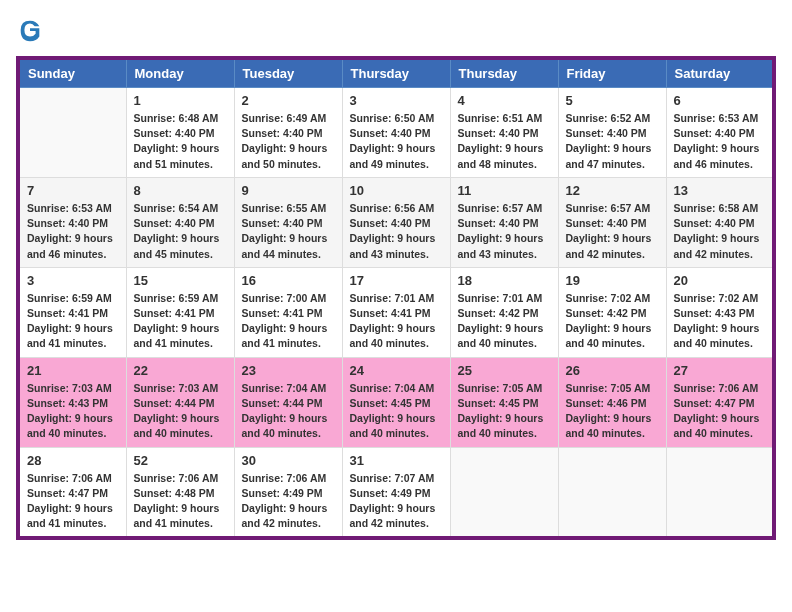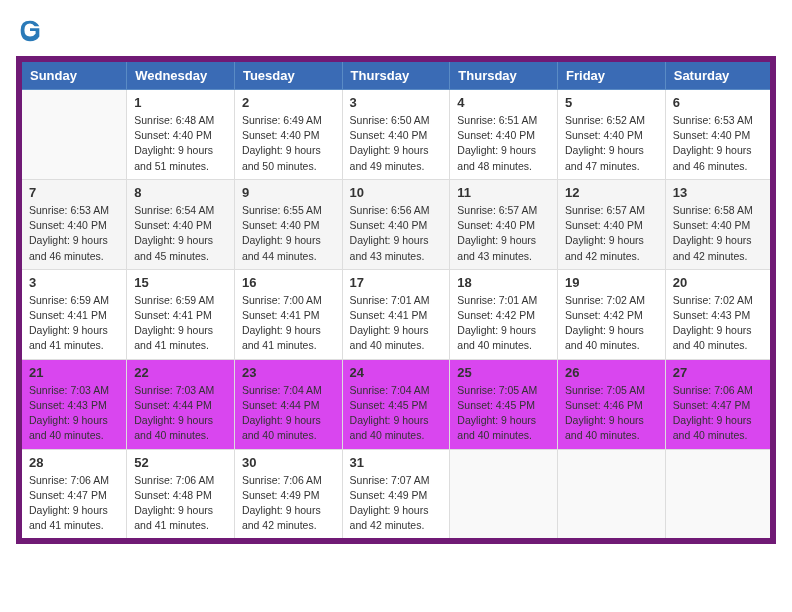--- a/index.html
+++ b/index.html
@@ -40,21 +40,21 @@
       font-weight: bold;
       color: #333;
     }
     .location-title {
       font-size: 16px;
       color: #555;
     }
     .calendar {
       width: 100%;
       border-collapse: collapse;
-      border: 6px solid #701a75;
+      border: 4px solid #701a75;
     }
     .calendar th {
       background-color: #3a6bb5;
       color: #fff;
       text-align: left;
       padding: 6px 8px;
       font-size: 13px;
       font-weight: bold;
       border: 1px solid #5a8bc5;
     }
@@ -73,28 +73,29 @@
     }
     .day-number {
       font-size: 13px;
       font-weight: bold;
       margin-bottom: 3px;
     }
     .day-info {
       font-size: 10.5px;
       line-height: 1.45;
       color: #333;
+      font-weight: bold;
     }
     .calendar tr:nth-child(odd) td:not(.empty) {
       background: #fff;
     }
     .week-row-1 td { background: #fff; }
     .week-row-2 td { background: #f5f5f5; }
     .week-row-3 td { background: #fff; }
-    .week-row-4 td { background: #d946ef; margin-top: 32px; }
+    .week-row-4 td { background: #f9a8d4; margin-top: 32px; }
     .week-row-5 td { background: #fff; }
     td.empty { background: #f9f9f9 !important; }
   </style>
 </head>
 <body>
 
 <div class="header-section">
   <div class="logo">
     <svg class="logo-icon" viewBox="0 0 30 30">
       <path d="M5 15 Q5 5 15 5 Q22 5 25 11 L20 11 Q18 8 15 8 Q9 8 9 15 Q9 22 15 22 Q19 22 21 19 L21 16 L15 16 L15 13 L25 13 L25 22 Q22 27 15 27 Q5 27 5 15Z" fill="#2a7ab8"></path>
@@ -107,21 +108,21 @@
   <div class="title-section">
     <div class="month-title"></div>
     <div class="location-title"></div>
   </div>
 </div>
 
 <table class="calendar">
   <thead>
     <tr>
     <th>Sunday</th>
-        <th>Wednesday</th>
+        <th>Monday</th>
         <th>Tuesday</th>
         <th>Thursday</th>
         <th>Thursday</th>
         <th>Friday</th>
         <th>Saturday</th>
       </tr>
   </thead>
   <tbody id="calendar-body">
   <tr class="week-row-1">
         <td class="empty"></td>

